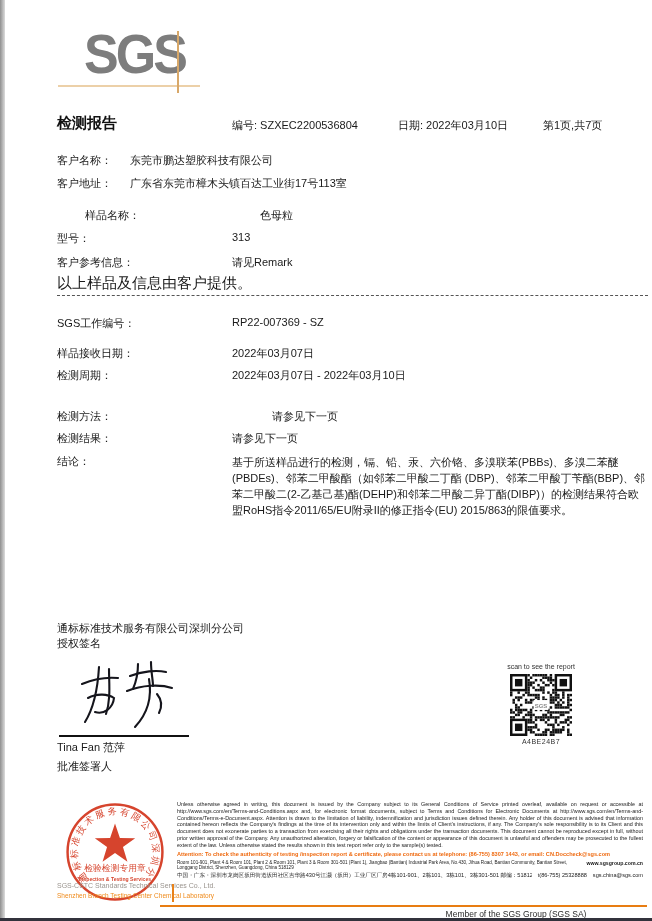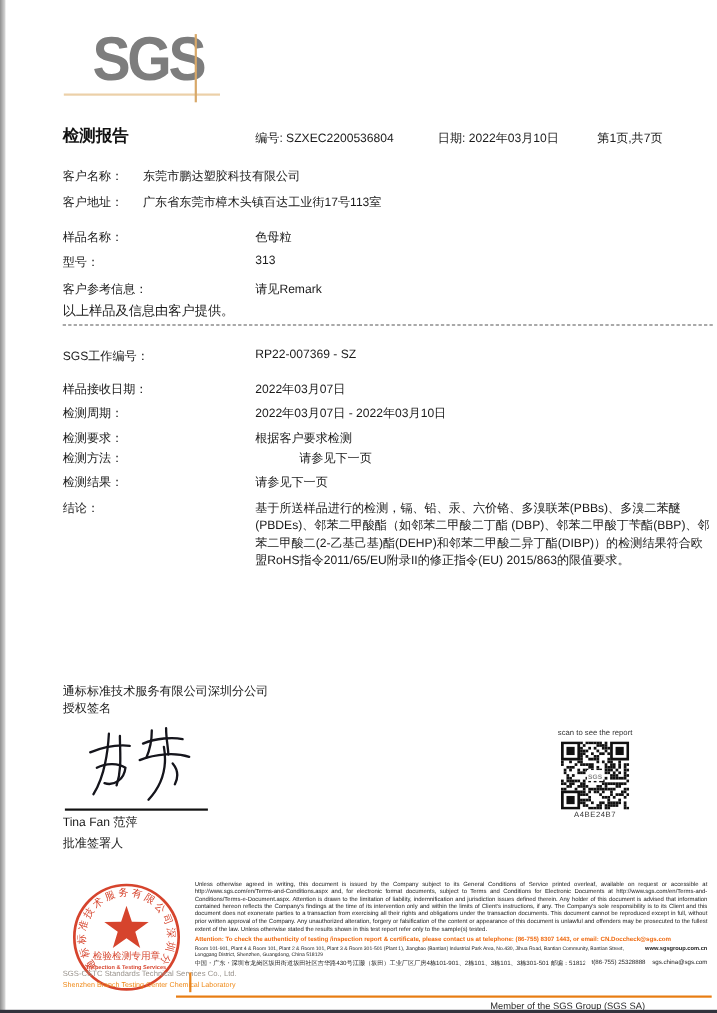--- a/index.html
+++ b/index.html
@@ -18,21 +18,21 @@
   .hdr-meta{top:118px;font-size:11px;text-align:right;}
   .hdr-num{left:232px;}
   .hdr-date{left:398px;}
   .hdr-page{left:543px;}
 
   
   .row{position:absolute;left:57px;font-size:11px;display:flex;white-space:nowrap;}
   .row .lbl{flex:none;}
   .w73 .lbl{width:73px;}
   .w175 .lbl{width:175px;}
-  .note{left:57px;font-size:12px;}
+  .note{left:57px;font-size:15px;}
   .dashes{left:57px;top:295px;width:591px;height:0;border-top:1px dashed #555;}
 
   .conclusion-lbl{left:57px;top:454px;font-size:11px;}
   .conclusion-txt{left:232px;top:454px;width:414px;font-size:11px;line-height:16px;color:#1a1a1a;}
 
   
   .sig-company{left:57px;top:621px;font-size:11px;}
   .sig-auth{left:57px;top:636px;font-size:11px;}
   .sig-svg{left:62px;top:654px;}
   .sig-line{left:59px;top:735px;width:130px;height:2px;background:#111;}
@@ -78,21 +78,21 @@
   <div class="abs hdr-meta hdr-page">第1页,共7页</div>
 
   <div class="row w73" style="top:153px;">
     <span class="lbl">客户名称：</span>
     <span class="val">东莞市鹏达塑胶科技有限公司</span>
   </div>
   <div class="row w73" style="top:176px;">
     <span class="lbl">客户地址：</span>
     <span class="val">广东省东莞市樟木头镇百达工业街17号113室</span>
   </div>
-  <div class="row w175" style="top:208px;">
+  <div class="row w175" style="top:208px;margin-left:28px;">
     <span class="lbl">样品名称：</span>
     <span class="val">色母粒</span>
   </div>
   <div class="row w175" style="top:231px;">
     <span class="lbl">型号：</span>
     <span class="val">313</span>
   </div>
   <div class="row w175" style="top:255px;">
     <span class="lbl">客户参考信息：</span>
     <span class="val">请见Remark</span>
@@ -104,24 +104,20 @@
     <span class="lbl">SGS工作编号：</span>
     <span class="val">RP22-007369 - SZ</span>
   </div>
   <div class="row w175" style="top:346px;">
     <span class="lbl">样品接收日期：</span>
     <span class="val">2022年03月07日</span>
   </div>
   <div class="row w175" style="top:368px;">
     <span class="lbl">检测周期：</span>
     <span class="val">2022年03月07日 - 2022年03月10日</span>
-  </div>
-  <div class="row w175" style="top:391px;">
-    <span class="lbl">检测要求：</span>
-    <span class="val">根据客户要求检测</span>
   </div>
   <div class="row w175" style="top:409px;gap:40px;">
     <span class="lbl">检测方法：</span>
     <span class="val">请参见下一页</span>
   </div>
   <div class="row w175" style="top:431px;">
     <span class="lbl">检测结果：</span>
     <span class="val">请参见下一页</span>
   </div>
   <div class="abs conclusion-lbl">结论：</div>

